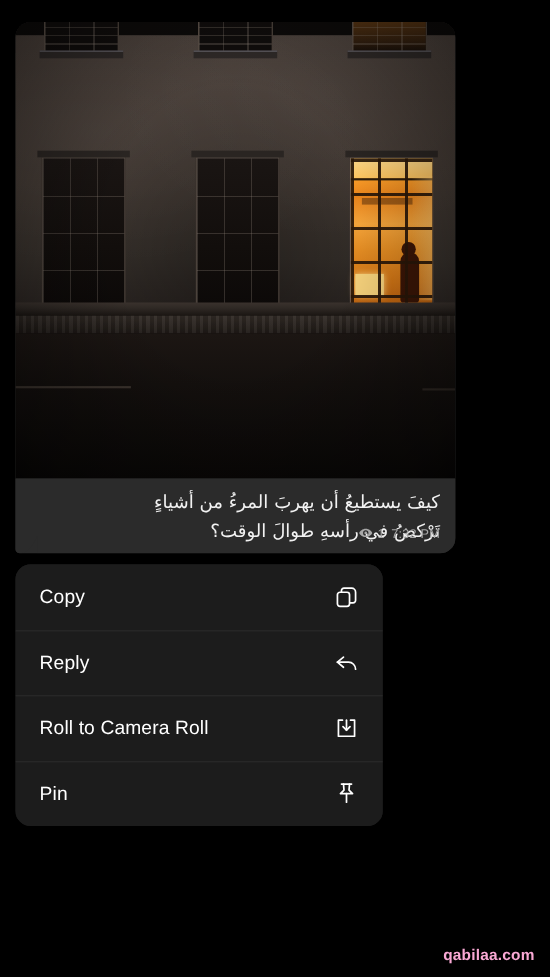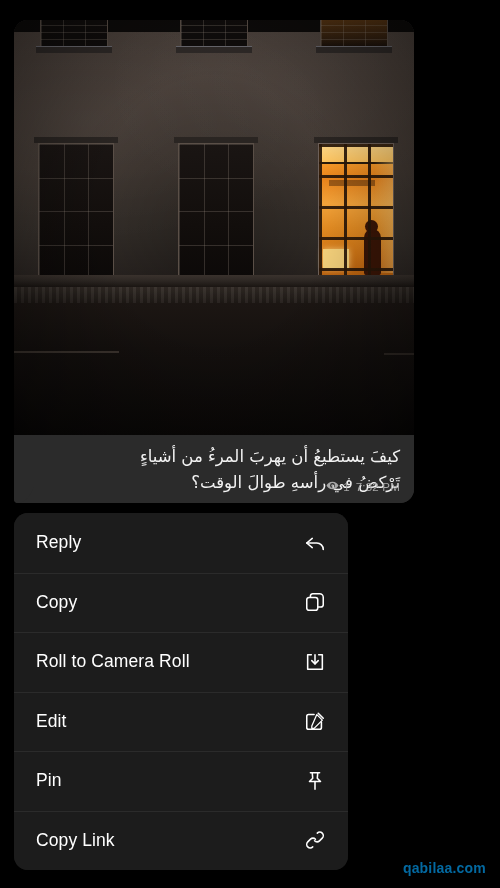--- a/index.html
+++ b/index.html
@@ -279,21 +279,21 @@
     align-items: center;
     justify-content: center;
   }
   .ctx-icon svg { display: block; }
 
   
   .watermark {
     position: absolute;
     right: 14px;
     bottom: 12px;
-    color: #0369a1;
+    color: #f9a8d4;
     font-size: 14px;
     font-weight: bold;
     letter-spacing: .2px;
   }
 </style>
 </head>
 <body>
 
 <div id="screen">
 
@@ -370,79 +370,60 @@
         <svg width="14" height="16" viewBox="0 0 14 16" aria-hidden="true">
           <path d="M14 0 L14 16 L0 16 C6 14 10 9 14 0 Z" fill="#2b2b2b"></path>
         </svg>
       </div>
     </div>
   </div>
 
   <div class="ctx-menu">
 
     <div class="ctx-item">
+      <span class="ctx-label">Copy</span>
+      <span class="ctx-icon">
+        <svg width="22" height="22" viewBox="0 0 24 24" fill="none" stroke="currentColor" stroke-width="1.7" stroke-linejoin="round">
+          <rect x="3" y="7" width="12" height="14" rx="2.5"></rect>
+          <path d="M7 7 V5.5 A2.5 2.5 0 0 1 9.5 3 H17 A4 4 0 0 1 21 7 V15 A2.5 2.5 0 0 1 18.5 17.5 H15"></path>
+        </svg>
+      </span>
+    </div>
+
+    <div class="ctx-item">
       <span class="ctx-label">Reply</span>
       <span class="ctx-icon">
         <svg width="22" height="22" viewBox="0 0 24 24" fill="none" stroke="currentColor" stroke-width="1.7" stroke-linecap="round" stroke-linejoin="round">
           <path d="M9 7 L3 12 L9 17"></path>
           <path d="M3 12 H14 a7 7 0 0 1 7 7 v0"></path>
-        </svg>
-      </span>
-    </div>
-
-    <div class="ctx-item">
-      <span class="ctx-label">Copy</span>
-      <span class="ctx-icon">
-        <svg width="22" height="22" viewBox="0 0 24 24" fill="none" stroke="currentColor" stroke-width="1.7" stroke-linejoin="round">
-          <rect x="3" y="7" width="12" height="14" rx="2.5"></rect>
-          <path d="M7 7 V5.5 A2.5 2.5 0 0 1 9.5 3 H17 A4 4 0 0 1 21 7 V15 A2.5 2.5 0 0 1 18.5 17.5 H15"></path>
         </svg>
       </span>
     </div>
 
     <div class="ctx-item">
       <span class="ctx-label">Roll to Camera Roll</span>
       <span class="ctx-icon">
         <svg width="22" height="22" viewBox="0 0 24 24" fill="none" stroke="currentColor" stroke-width="1.7" stroke-linecap="round" stroke-linejoin="round">
           <path d="M4 4 H8 M4 4 V20 H20 V4 H16"></path>
           <path d="M12 4 V14"></path>
           <path d="M8.5 10.5 L12 14 L15.5 10.5"></path>
         </svg>
       </span>
     </div>
 
-    <div class="ctx-item">
-      <span class="ctx-label">Edit</span>
-      <span class="ctx-icon">
-        <svg width="22" height="22" viewBox="0 0 24 24" fill="none" stroke="currentColor" stroke-width="1.7" stroke-linecap="round" stroke-linejoin="round">
-          <path d="M19 13 V19 A2 2 0 0 1 17 21 H5 A2 2 0 0 1 3 19 V7 A2 2 0 0 1 5 5 H11"></path>
-          <path d="M15.5 3.5 L21 9"></path>
-          <path d="M14 5 L20 11 L11 20 H8.5 V17.5 Z" stroke-width="1.4"></path>
-        </svg>
-      </span>
-    </div>
 
     <div class="ctx-item">
       <span class="ctx-label">Pin</span>
       <span class="ctx-icon">
         <svg width="22" height="22" viewBox="0 0 24 24" fill="none" stroke="currentColor" stroke-width="1.7" stroke-linecap="round" stroke-linejoin="round">
           <path d="M7 3 H17"></path>
           <path d="M9 3 L9.5 9 L6 12.5 H18 L14.5 9 L15 3"></path>
           <path d="M12 12.5 V21"></path>
         </svg>
       </span>
     </div>
 
-    <div class="ctx-item">
-      <span class="ctx-label">Copy Link</span>
-      <span class="ctx-icon">
-        <svg width="22" height="22" viewBox="0 0 24 24" fill="none" stroke="currentColor" stroke-width="1.7" stroke-linecap="round" stroke-linejoin="round">
-          <path d="M14.5 4.5 a3.8 3.8 0 0 1 5.4 5.4 l-3 3 a3.8 3.8 0 0 1-5.4 0"></path>
-          <path d="M9.5 19.5 a3.8 3.8 0 0 1-5.4-5.4 l3-3 a3.8 3.8 0 0 1 5.4 0"></path>
-        </svg>
-      </span>
-    </div>
 
   </div>
 
   <div class="watermark">qabilaa.com</div>
 
 </div>
 
 </body></html>

